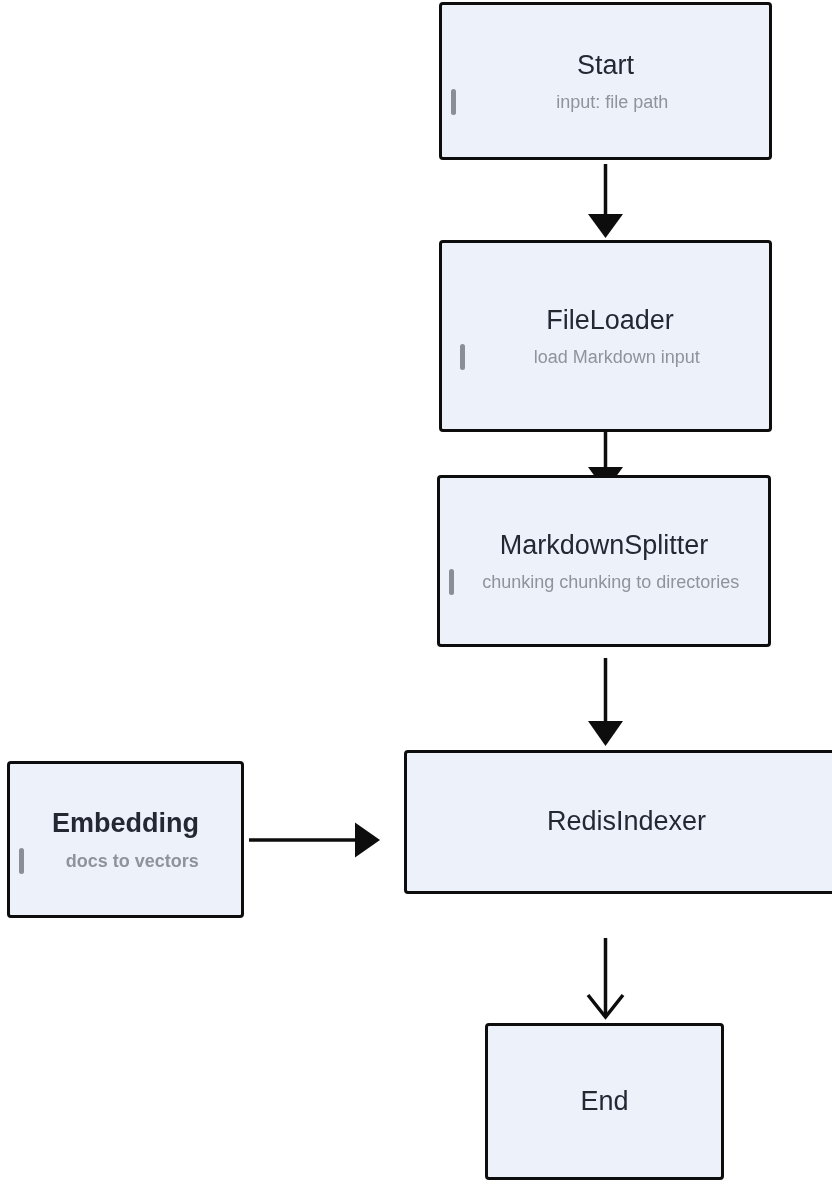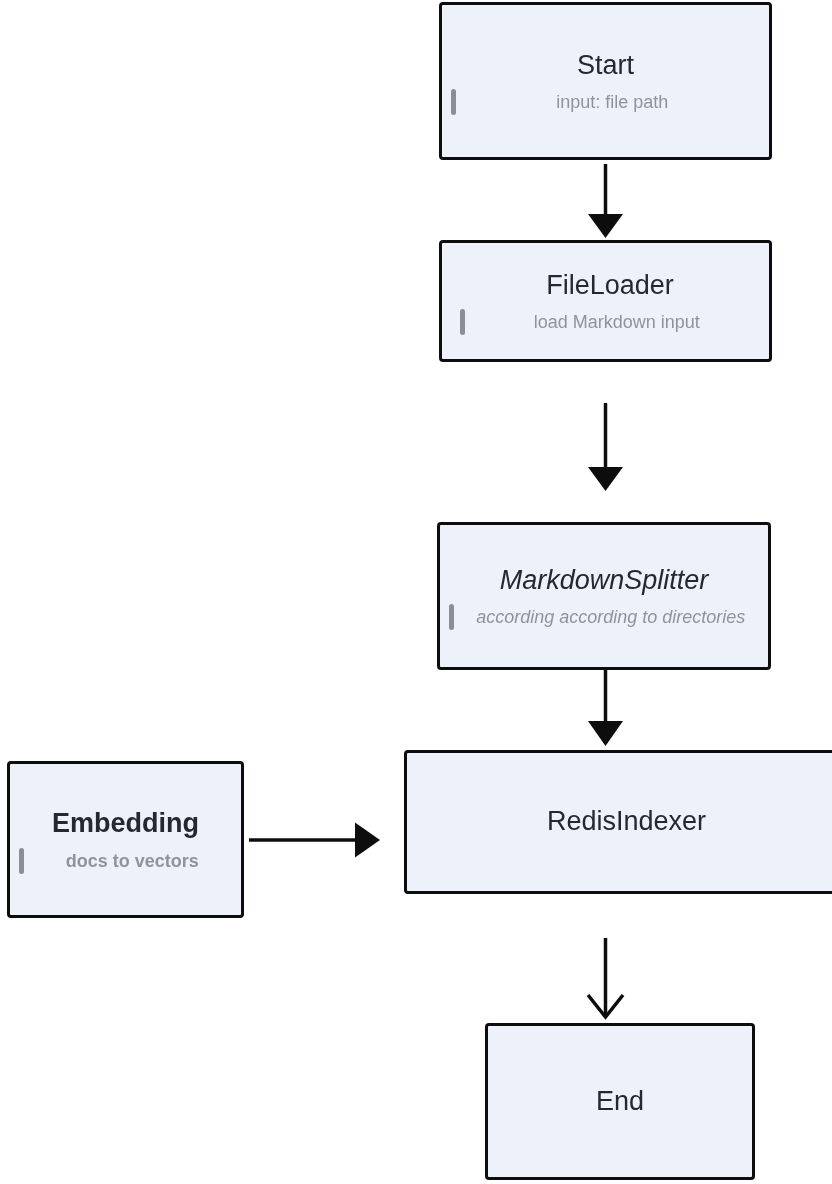--- a/index.html
+++ b/index.html
@@ -52,25 +52,25 @@
   }
   .node-subtitle {
     flex: 1;
     text-align: center;
     font-size: 18px;
     line-height: 1.45;
     color: #8E939C;
     padding: 0 6px;
   }
   #node-start            { left: 439px; top: 2px;    width: 333px; height: 158px; }
-  #node-fileloader       { left: 439px; top: 240px;  width: 333px; height: 122px; padding-left: 9px; }
-  #node-markdownsplitter { left: 437px; top: 522px;  width: 334px; height: 148px; font-style: italic; }
+  #node-fileloader       { left: 439px; top: 240px;  width: 333px; height: 192px; padding-left: 9px; }
+  #node-markdownsplitter { left: 437px; top: 475px;  width: 334px; height: 172px; }
   #node-embedding        { left: 7px;   top: 761px;  width: 237px; height: 157px; font-weight: bold; }
   #node-redisindexer     { left: 404px; top: 750px;  width: 445px; height: 144px; }
-  #node-end              { left: 485px; top: 1023px; width: 270px; height: 157px; }
+  #node-end              { left: 485px; top: 1023px; width: 239px; height: 157px; }
   .edge-stroke {
     stroke: #0d0d0d;
     stroke-width: 3.5;
     fill: none;
   }
   .edge-head {
     fill: #0d0d0d;
     stroke: none;
   }
 </style>
@@ -118,21 +118,21 @@
   <div class="subtitle-row">
     <span class="marker-bar"></span>
     <span class="node-subtitle">load Markdown input</span>
   </div>
 </div>
 
 <div class="node" id="node-markdownsplitter">
   <div class="node-title">MarkdownSplitter</div>
   <div class="subtitle-row">
     <span class="marker-bar"></span>
-    <span class="node-subtitle">according according to directories</span>
+    <span class="node-subtitle">chunking chunking to directories</span>
   </div>
 </div>
 
 <div class="node" id="node-embedding">
   <div class="node-title">Embedding</div>
   <div class="subtitle-row">
     <span class="marker-bar"></span>
     <span class="node-subtitle">docs to vectors</span>
   </div>
 </div>

